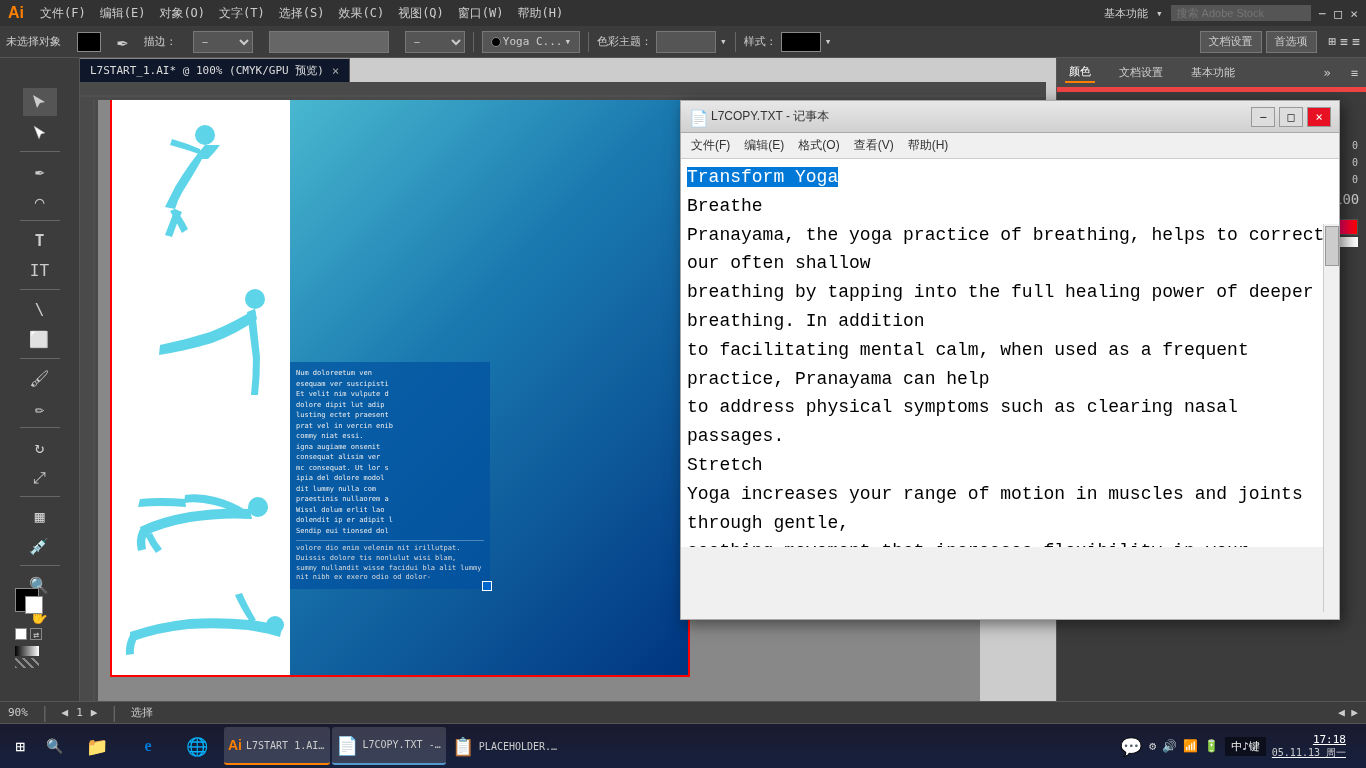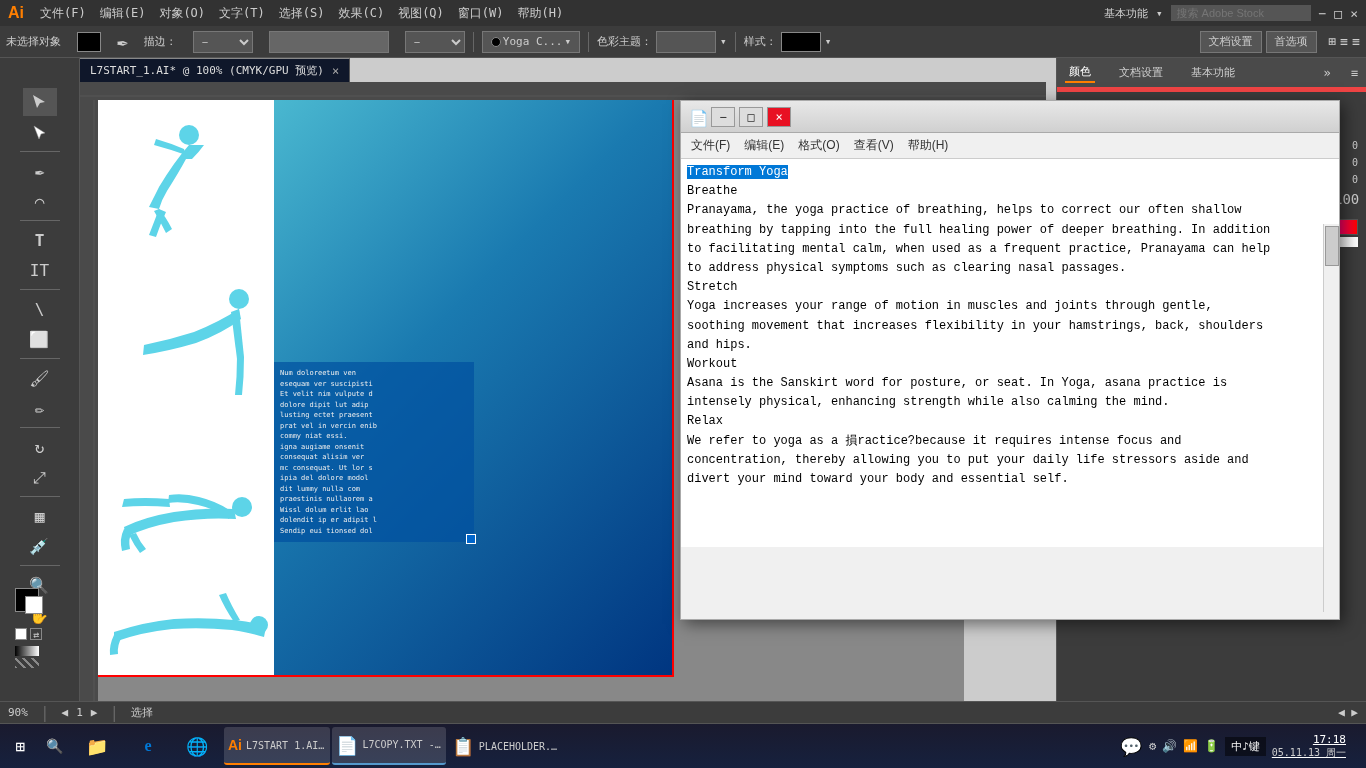--- a/index.html
+++ b/index.html
@@ -69,21 +69,21 @@
       position: absolute; top: 82px; left: 80px; width: calc(100% - 80px - 320px); height: 18px;
       background: #4a4a4a; border-bottom: 1px solid #666; z-index: 70;
     }
     #ruler-left {
       position: absolute; top: 100px; left: 80px; width: 18px; height: calc(100% - 100px - 45px);
       background: #4a4a4a; border-right: 1px solid #666; z-index: 70;
     }
 
     
     #canvas-area {
-      position: absolute; top: 82px; left: 64px; width: 900px; height: 638px;
+      position: absolute; top: 82px; left: 80px; width: 900px; height: 638px;
       background: #888; overflow: hidden; z-index: 50;
     }
 
     
     .canvas-page {
       position: absolute; top: 15px; left: 30px; width: 580px; height: 580px;
       background: white;
     }
     .canvas-left-half {
       position: absolute; top: 0; left: 0; width: 180px; height: 100%; background: white;
@@ -133,21 +133,21 @@
       display: flex; align-items: center; justify-content: center; cursor: pointer;
       font-size: 12px; color: #333;
     }
     .win-btn.close-btn { background: #e81123; color: white; }
     .notepad-menubar {
       background: #f0f0f0; padding: 2px 4px; display: flex; gap: 2px;
       border-bottom: 1px solid #ccc;
     }
     .np-menu { font-size: 12px; color: #333; padding: 2px 6px; cursor: pointer; font-family: 'SimSun', sans-serif; }
     .notepad-content {
-      padding: 4px 6px; font-size: 12px; font-family: 'Courier New', monospace;
+      padding: 4px 6px; font-size: 18px; font-family: 'Courier New', monospace;
       line-height: 1.6; color: #000; height: calc(100% - 65px); overflow-y: scroll;
       background: white; white-space: pre-wrap; word-wrap: break-word;
     }
     .notepad-content .highlight { background: #0078d7; color: white; }
     .scrollbar-stub { position: absolute; right: 0; top: 65px; width: 16px; height: calc(100% - 65px); background: #f0f0f0; border-left: 1px solid #ccc; }
 
     
     #status-bar {
       position: absolute; bottom: 45px; left: 0; width: 1366px; height: 22px;
       background: #3c3c3c; display: flex; align-items: center; padding: 0 8px; gap: 8px;
@@ -394,20 +394,24 @@
           commy niat essi.<br>
           igna augiame onsenit<br>
           consequat alisim ver<br>
           mc consequat. Ut lor s<br>
           ipia del dolore modol<br>
           dit lummy nulla com<br>
           praestinis nullaorem a<br>
           Wissl dolum erlit lao<br>
           dolendit ip er adipit l<br>
           Sendip eui tionsed dol
+        </div>
+        <div style="margin-top:4px;font-size:7px;color:#ddd;border-top:1px solid rgba(255,255,255,0.3);padding-top:3px;">
+          volore dio enim velenim nit irillutpat. Duissis dolore tis nonlulut wisi blam,<br>
+          summy nullandit wisse facidui bla alit lummy nit nibh ex exero odio od dolor-
         </div>
 
         <div style="position:absolute;bottom:-2px;right:-2px;width:10px;height:10px;background:#0066cc;border:1px solid white;"></div>
       </div>
     </div>
 
     <div class="red-border"></div>
   </div>
 </div>
 
@@ -450,20 +454,21 @@
     </div>
 
     <div style="margin-top:12px;height:16px;background:linear-gradient(to right,#ff0000,#ff8800,#ffff00,#00ff00,#00ffff,#0000ff,#ff00ff,#ff0000);cursor:crosshair;border:1px solid #555;"></div>
     <div style="margin-top:2px;height:10px;background:linear-gradient(to right,#000,#fff);cursor:crosshair;"></div>
   </div>
 </div>
 
 <div id="notepad">
   <div class="notepad-titlebar">
     <span class="notepad-icon">📄</span>
+    <span class="notepad-title">L7COPY.TXT - 记事本</span>
     <div class="notepad-controls">
       <div class="win-btn">−</div>
       <div class="win-btn">□</div>
       <div class="win-btn close-btn">×</div>
     </div>
   </div>
   <div class="notepad-menubar">
     <span class="np-menu">文件(F)</span>
     <span class="np-menu">编辑(E)</span>
     <span class="np-menu">格式(O)</span>

